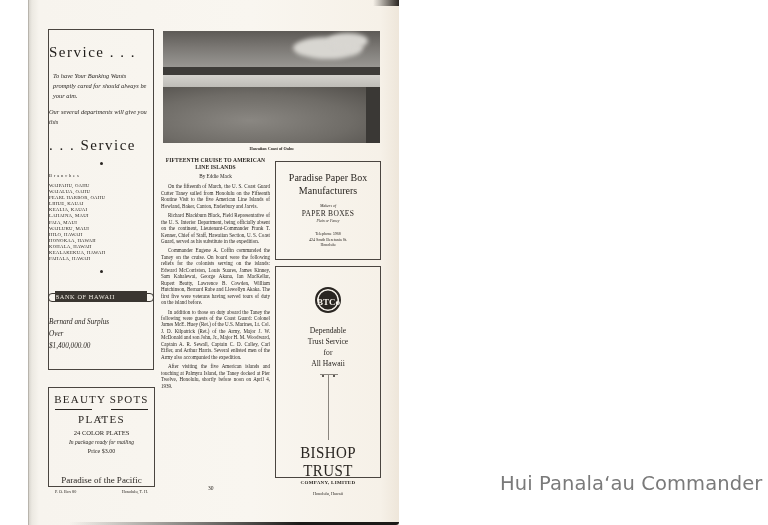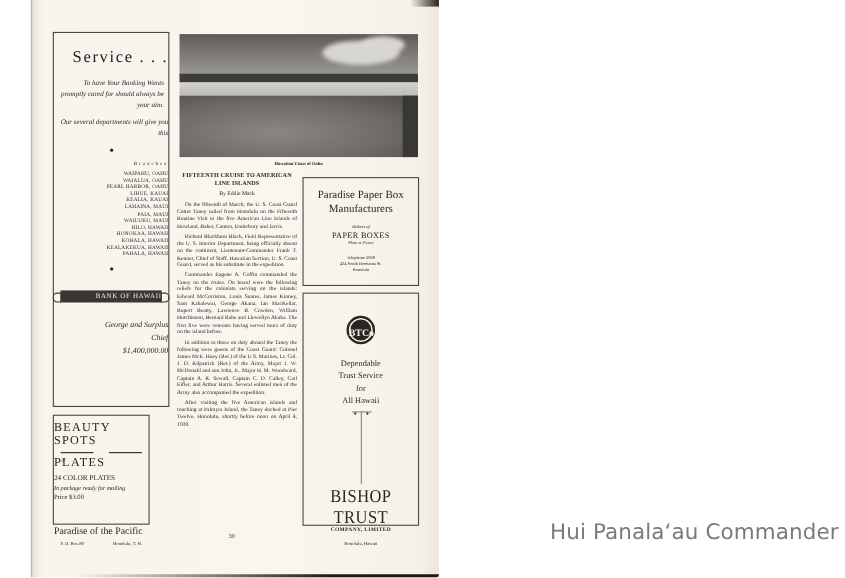--- a/index.html
+++ b/index.html
@@ -17,41 +17,41 @@
     border-radius: 0 0 6px 0;
   }
   .page::before {
     content: ""; position: absolute; right: 0; top: 0; width: 26px; height: 6px;
     background: linear-gradient(90deg, transparent, #2a2622);
   }
 
   .box { position: absolute; border: 1px solid #4a4540; background: transparent; }
 
   
-  #svc { left: 19px; top: 29px; width: 106px; height: 341px; text-align: right; }
+  #svc { left: 19px; top: 29px; width: 106px; height: 341px; text-align: left; }
   .svc-head { font-size: 15px; letter-spacing: 1.5px; margin-top: 14px; color: #1f1c19; }
   .svc-italic { font-style: italic; font-size: 6.4px; line-height: 10px; margin-top: 10px; padding: 0 4px; }
   .svc-italic2 { font-style: italic; font-size: 6.4px; line-height: 10px; margin-top: 6px; }
   .svc-head2 { font-size: 15px; letter-spacing: 1.5px; margin-top: 10px; color: #1f1c19; }
   .dot { width: 3px; height: 3px; background: #2a2622; border-radius: 50%; margin: 8px auto 0; }
   .branches-label { font-size: 4.6px; letter-spacing: 1.8px; margin-top: 8px; }
   .branch-list { font-size: 4.8px; line-height: 6.1px; margin-top: 5px; letter-spacing: 0.2px; }
   .bank-name {
     margin: 18px auto 0; width: 92px; height: 11px; background: #3a3631; color: #f2ede4;
     font-size: 6.3px; line-height: 11px; letter-spacing: 0.6px; position: relative;
   }
   .bank-name::before, .bank-name::after {
     content: ""; position: absolute; top: 2px; width: 6px; height: 7px; border: 1px solid #3a3631;
   }
   .bank-name::before { left: -7px; border-radius: 4px 0 0 4px; }
   .bank-name::after { right: -7px; border-radius: 0 4px 4px 0; }
   .cap { font-style: italic; font-size: 7.2px; line-height: 12px; margin-top: 14px; }
 
   
-  #beauty { left: 19px; top: 377px; width: 88px; height: 100px; }
+  #beauty { left: 19px; top: 387px; width: 107px; height: 100px; text-align: center; }
   .bs-title { font-size: 11px; letter-spacing: 1.2px; margin-top: 5px; }
   .bs-of { position: relative; height: 6px; margin: 1px 6px 0; }
   .bs-of .line { position: absolute; top: 3px; height: 1px; background: #2a2622; width: 40%; }
   .bs-of .line.l { left: 0; } .bs-of .line.r { right: 0; }
   .bs-of span { font-size: 3.5px; position: relative; top: -1px; }
   .bs-hawaii { font-size: 11px; letter-spacing: 1.3px; margin-top: 1px; }
   .bs-plates { font-size: 6.6px; margin-top: 4px; }
   .bs-pkg { font-style: italic; font-size: 5.6px; margin-top: 3px; }
   .bs-price { font-size: 6px; margin-top: 3px; }
   .bs-pub { font-size: 9px; margin-top: 21px; }
@@ -107,42 +107,43 @@
 </style>
 </head>
 <body>
 
 <div class="page">
 
   <div class="box" id="svc">
     <div class="svc-head">Service . . .</div>
     <div class="svc-italic">To have Your Banking Wants promptly cared for should always be your aim.</div>
     <div class="svc-italic2">Our several departments will give you this</div>
+    <div class="svc-head2">. . . Service</div>
     <div class="dot"></div>
     <div class="branches-label">Branches</div>
     <div class="branch-list">
       <div>WAIPAHU, OAHU</div>
       <div>WAIALUA, OAHU</div>
       <div>PEARL HARBOR, OAHU</div>
       <div>LIHUE, KAUAI</div>
       <div>KEALIA, KAUAI</div>
       <div>LAHAINA, MAUI</div>
       <div>PAIA, MAUI</div>
       <div>WAILUKU, MAUI</div>
       <div>HILO, HAWAII</div>
       <div>HONOKAA, HAWAII</div>
       <div>KOHALA, HAWAII</div>
       <div>KEALAKEKUA, HAWAII</div>
       <div>PAHALA, HAWAII</div>
     </div>
     <div class="dot"></div>
     <div class="bank-name">BANK OF HAWAII</div>
     <div class="cap">
-      <div>George and Surplus</div>
-      <div>Chief</div>
+      <div>Bernard and Surplus</div>
+      <div>Over</div>
       <div>$1,400,000.00</div>
     </div>
   </div>
 
   <div class="box" id="beauty">
     <div class="bs-title">BEAUTY SPOTS</div>
     <div class="bs-of">
       <div class="line l"></div>
       <span>OF</span>
       <div class="line r"></div>

